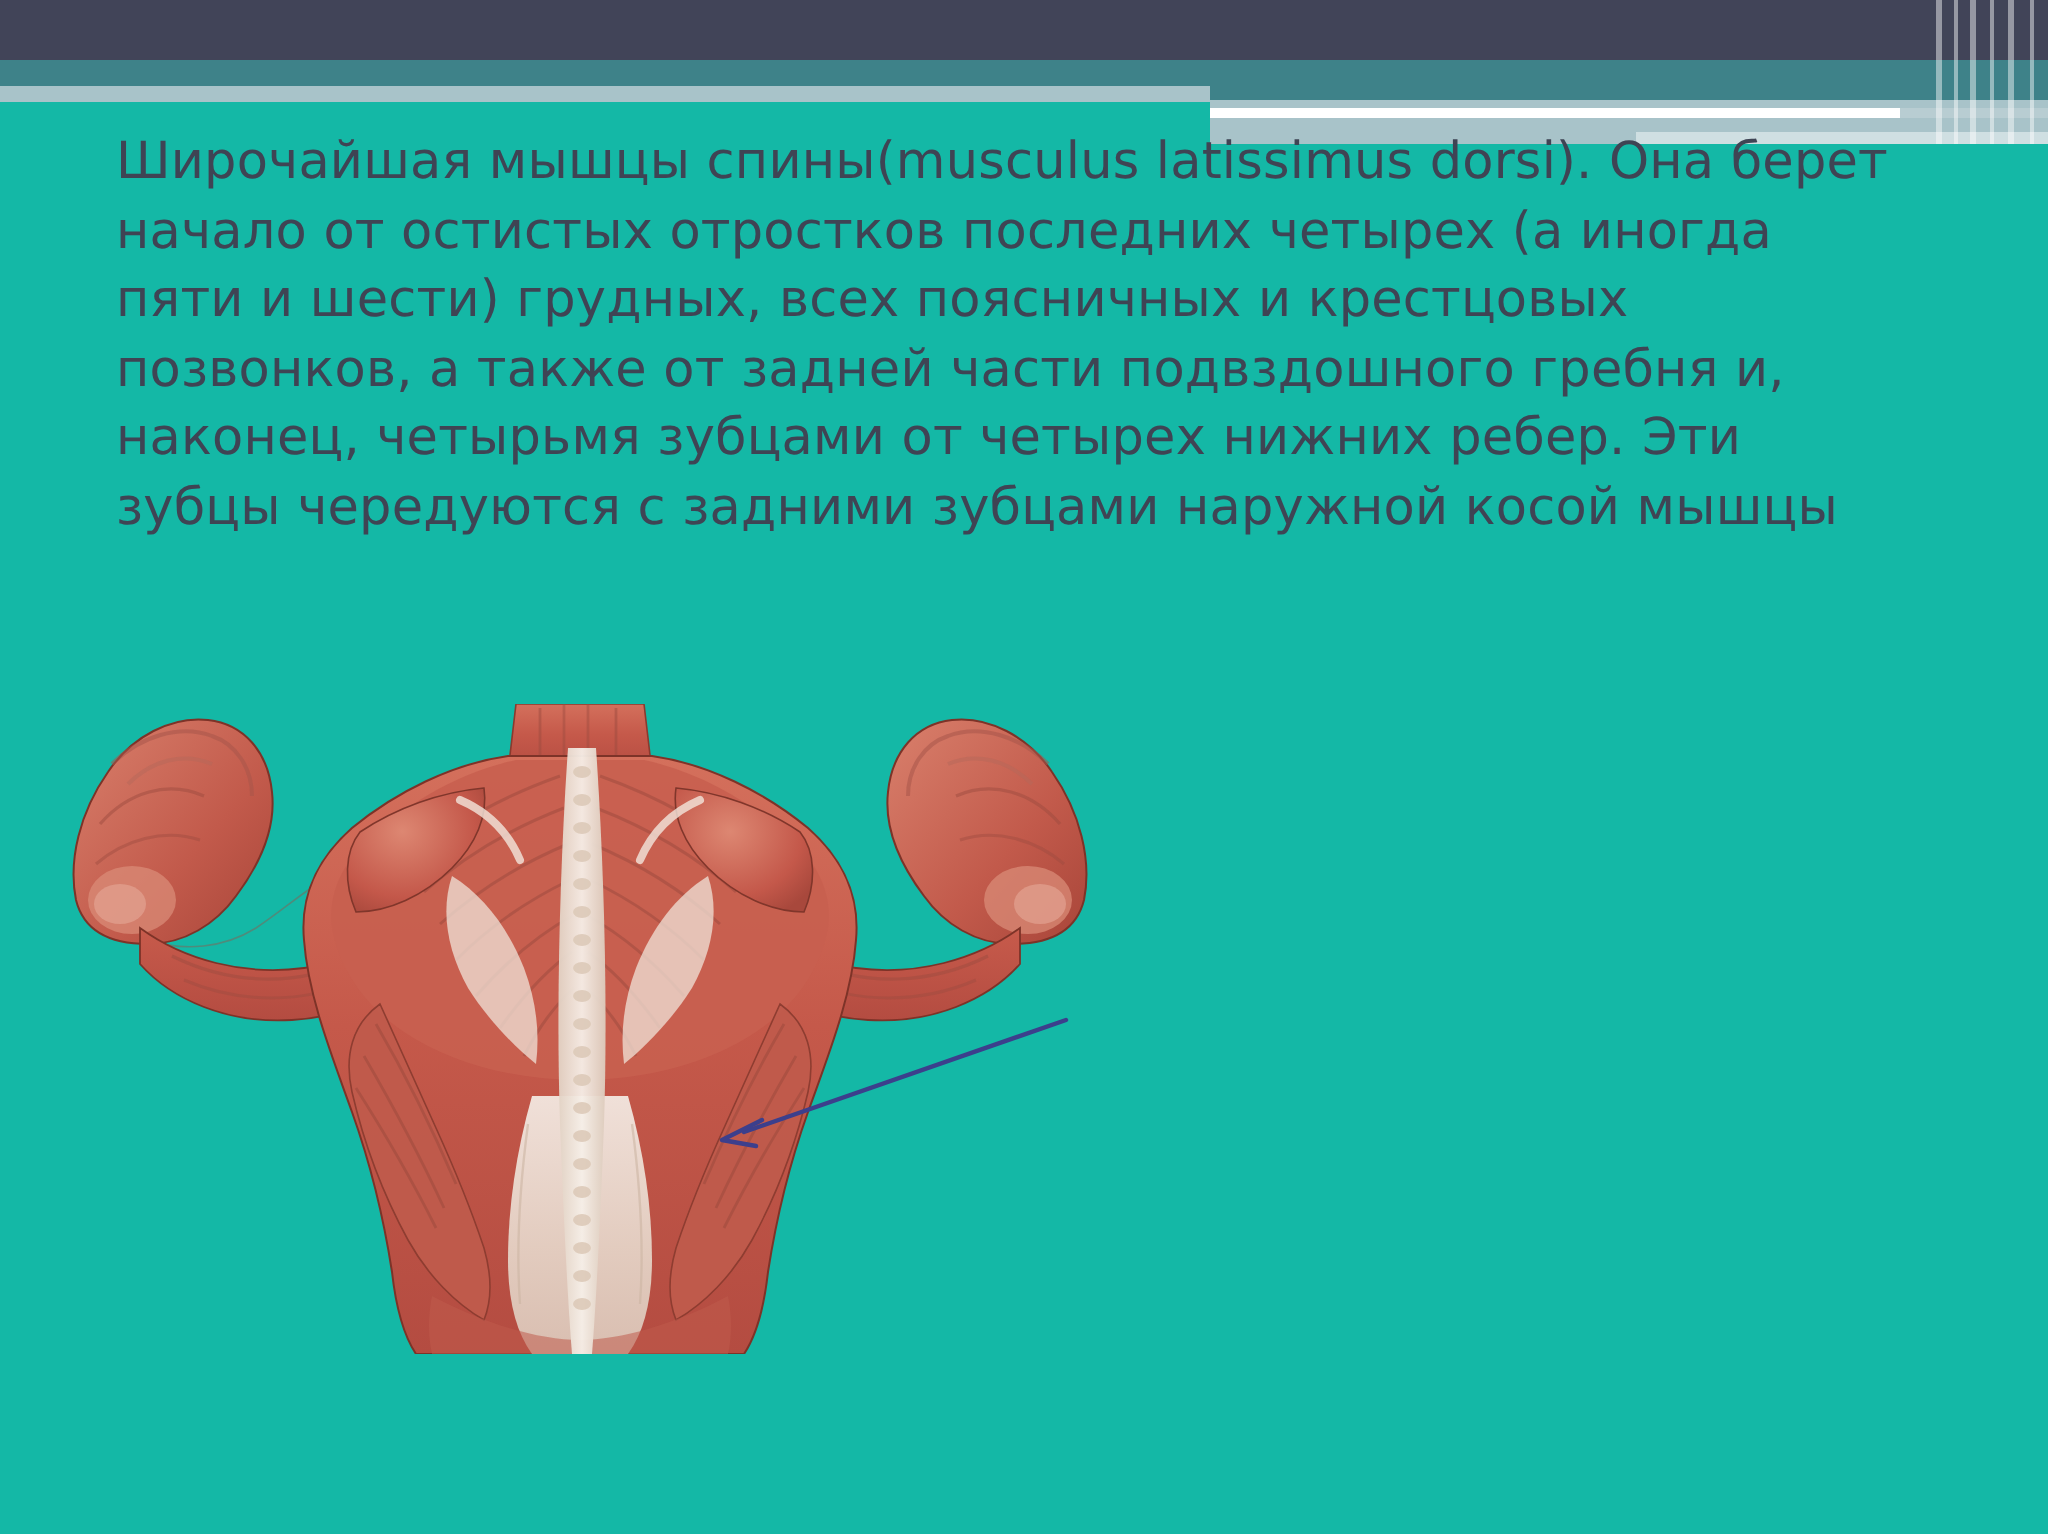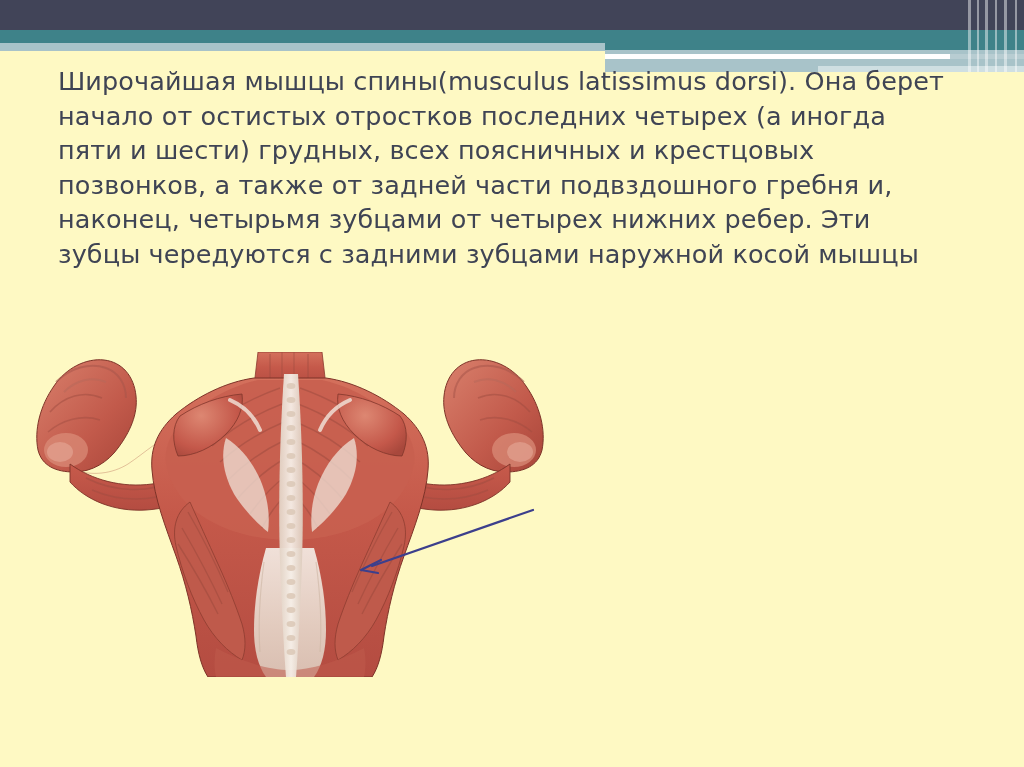--- a/index.html
+++ b/index.html
@@ -12,21 +12,21 @@
     height: 767px;
     position: relative;
     overflow: hidden;
     font-family: "DejaVu Sans", "Liberation Sans", sans-serif;
   }
 
   
   .slide {
     position: absolute;
     inset: 0;
-    background: #fef9c3;
+    background: #14b8a6;
   }
 
   
   .header-band {
     position: absolute;
     left: 0;
     top: 0;
     width: 1024px;
     height: 72px;
     overflow: hidden;

